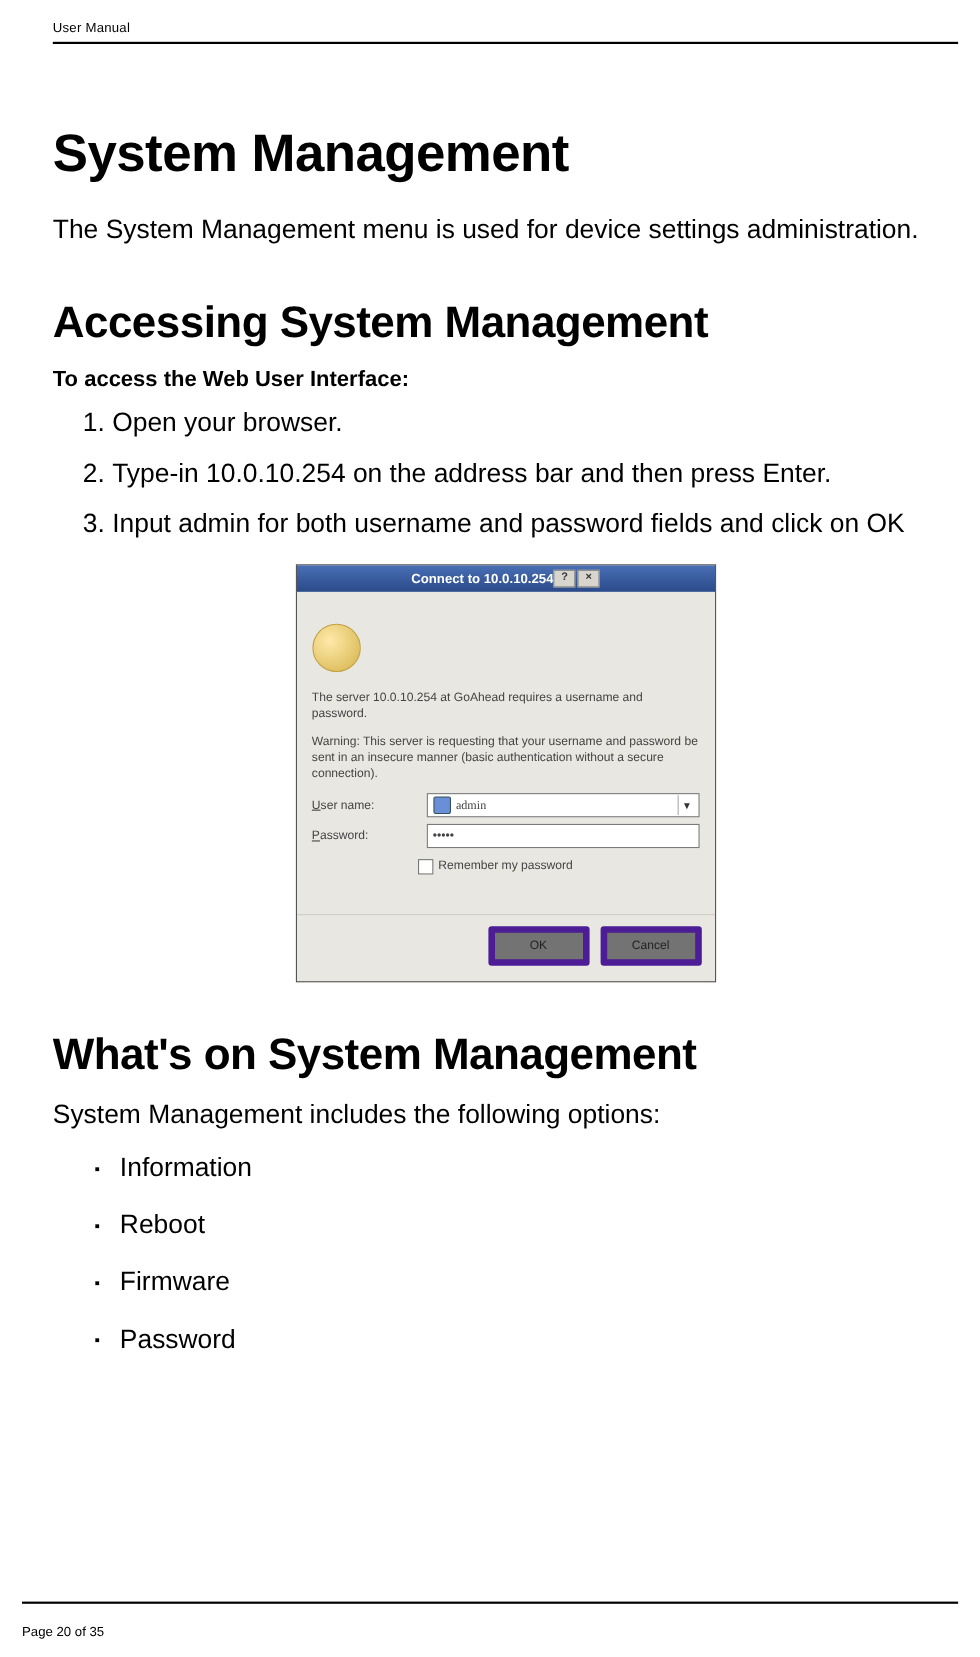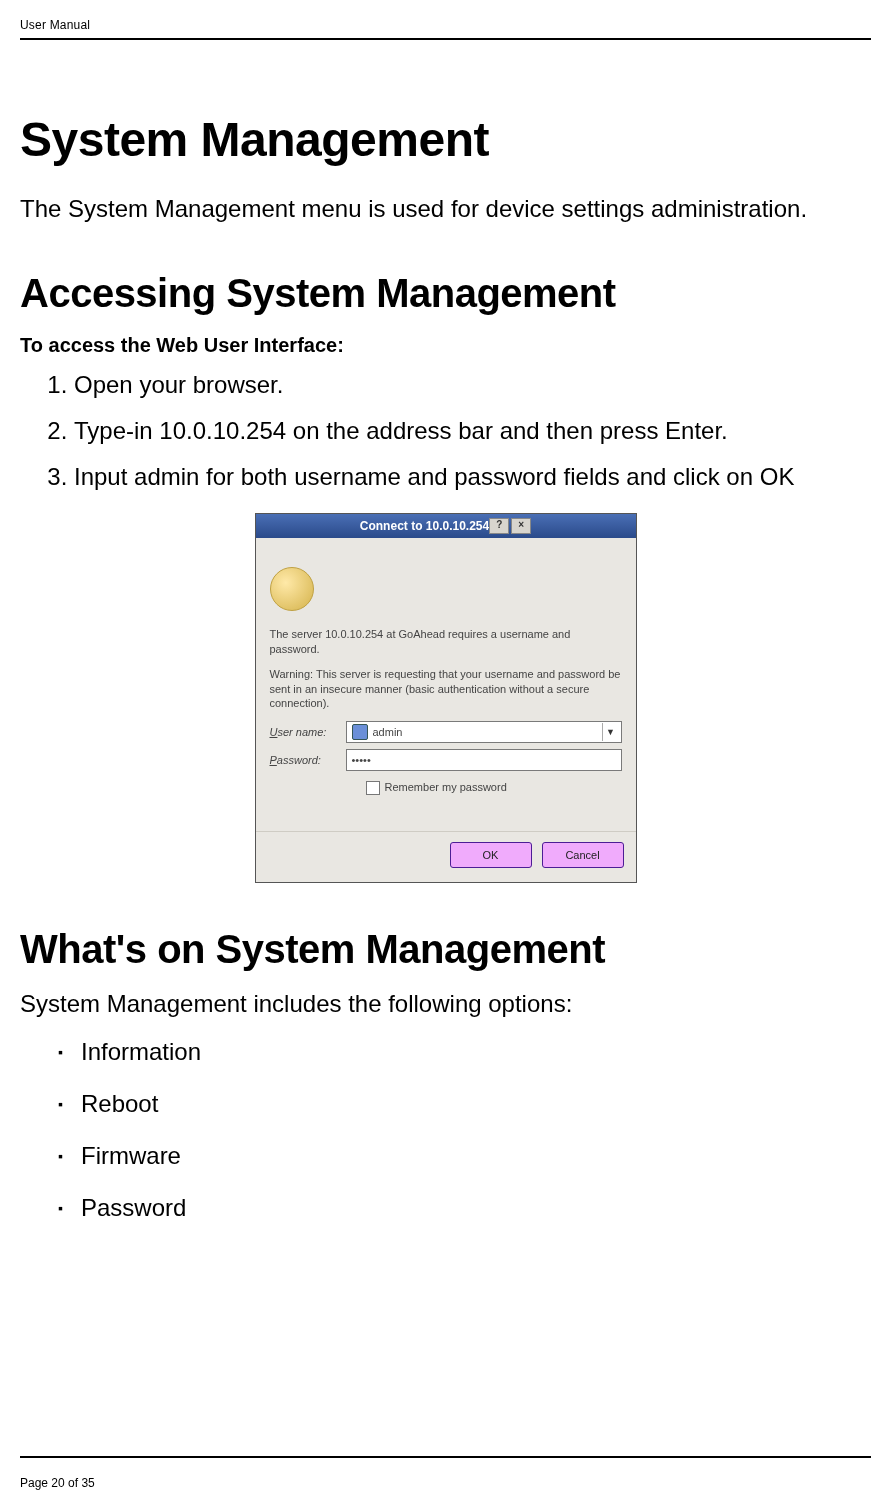--- a/index.html
+++ b/index.html
@@ -8,20 +8,21 @@
     height: 1506px;
     font-family: Arial, Helvetica, sans-serif;
     color: #000;
     background: #fff;
     position: relative;
     box-sizing: border-box;
   }
   .page {
     padding: 18px 20px 0 20px;
     box-sizing: border-box;
+    margin-left: 28px;
   }
   .hdr {
     font-size: 12px;
     letter-spacing: 0.2px;
   }
   .hr-top {
     margin: 6px 0 0 0;
     border: none;
     border-top: 2px solid #000;
   }
@@ -97,21 +98,21 @@
   .key-icon {
     width: 42px; height: 42px;
     border-radius: 50%;
     background: radial-gradient(circle at 35% 35%, #ffe9a8, #d4b24a);
     border: 1px solid #bfa040;
     flex-shrink: 0;
   }
   .dialog-msgs { flex: 1; }
   .dialog-msgs p { margin: 0 0 10px 0; line-height: 1.35; }
   .dialog-form-row { display: flex; align-items: center; margin: 6px 0; }
-  .form-label { width: 76px; font-style: italic; }
+  .form-label { width: 104px; }
   .form-label .ul { text-decoration: underline; }
   .form-input {
     flex: 1;
     background: #fff;
     border: 1px solid #7a7a7a;
     height: 20px;
     display: flex;
     align-items: center;
     padding: 0 5px;
     font-size: 11px;
@@ -130,22 +131,22 @@
     display: flex; align-items: center; justify-content: center;
     color: #333;
     font-size: 9px;
     margin-right: -3px;
   }
   .remember-row { margin: 10px 0 26px 96px; display: flex; align-items: flex-start; gap: 5px; }
   .chk { width: 12px; height: 12px; border: 1px solid #777; background: #fff; }
   .dialog-buttons { display: flex; justify-content: flex-end; gap: 10px; padding: 10px 12px 14px 12px; border-top: 1px solid #cfccc4; }
   .dbtn {
     width: 80px; height: 24px;
-    background: #f0abfc;
-    border: 1px solid #4c1d95;
+    background: #737373;
+    border: 6px solid #4c1d95;
     font-size: 11px;
     color: #222;
     display: flex; align-items: center; justify-content: center;
     border-radius: 3px;
   }
   .body2 {
     font-size: 24px;
     margin: 0 0 20px 0;
   }
   ul.bullets {
@@ -204,21 +205,21 @@
           <div class="key-icon"></div>
           <div></div>
         </div>
         <div class="dialog-msgs">
           <p>The server 10.0.10.254 at GoAhead requires a username and password.</p>
           <p>Warning: This server is requesting that your username and password be sent in an insecure manner (basic authentication without a secure connection).</p>
         </div>
         <div class="dialog-form-row">
           <div class="form-label"><span class="ul">U</span>ser name:</div>
           <div class="form-input combo">
-            <span style="display:flex;align-items:center;gap:5px;">
+            <span style="display:flex;align-items:center;gap:5px;font-family:Liberation Serif, serif;">
                 <span class="mini-icon"></span>
                 <span>admin</span>
               </span>
             <span class="combo-arr">▼</span>
           </div>
         </div>
         <div class="dialog-form-row">
           <div class="form-label"><span class="ul">P</span>assword:</div>
           <div class="form-input">
               <span>•••••</span>

